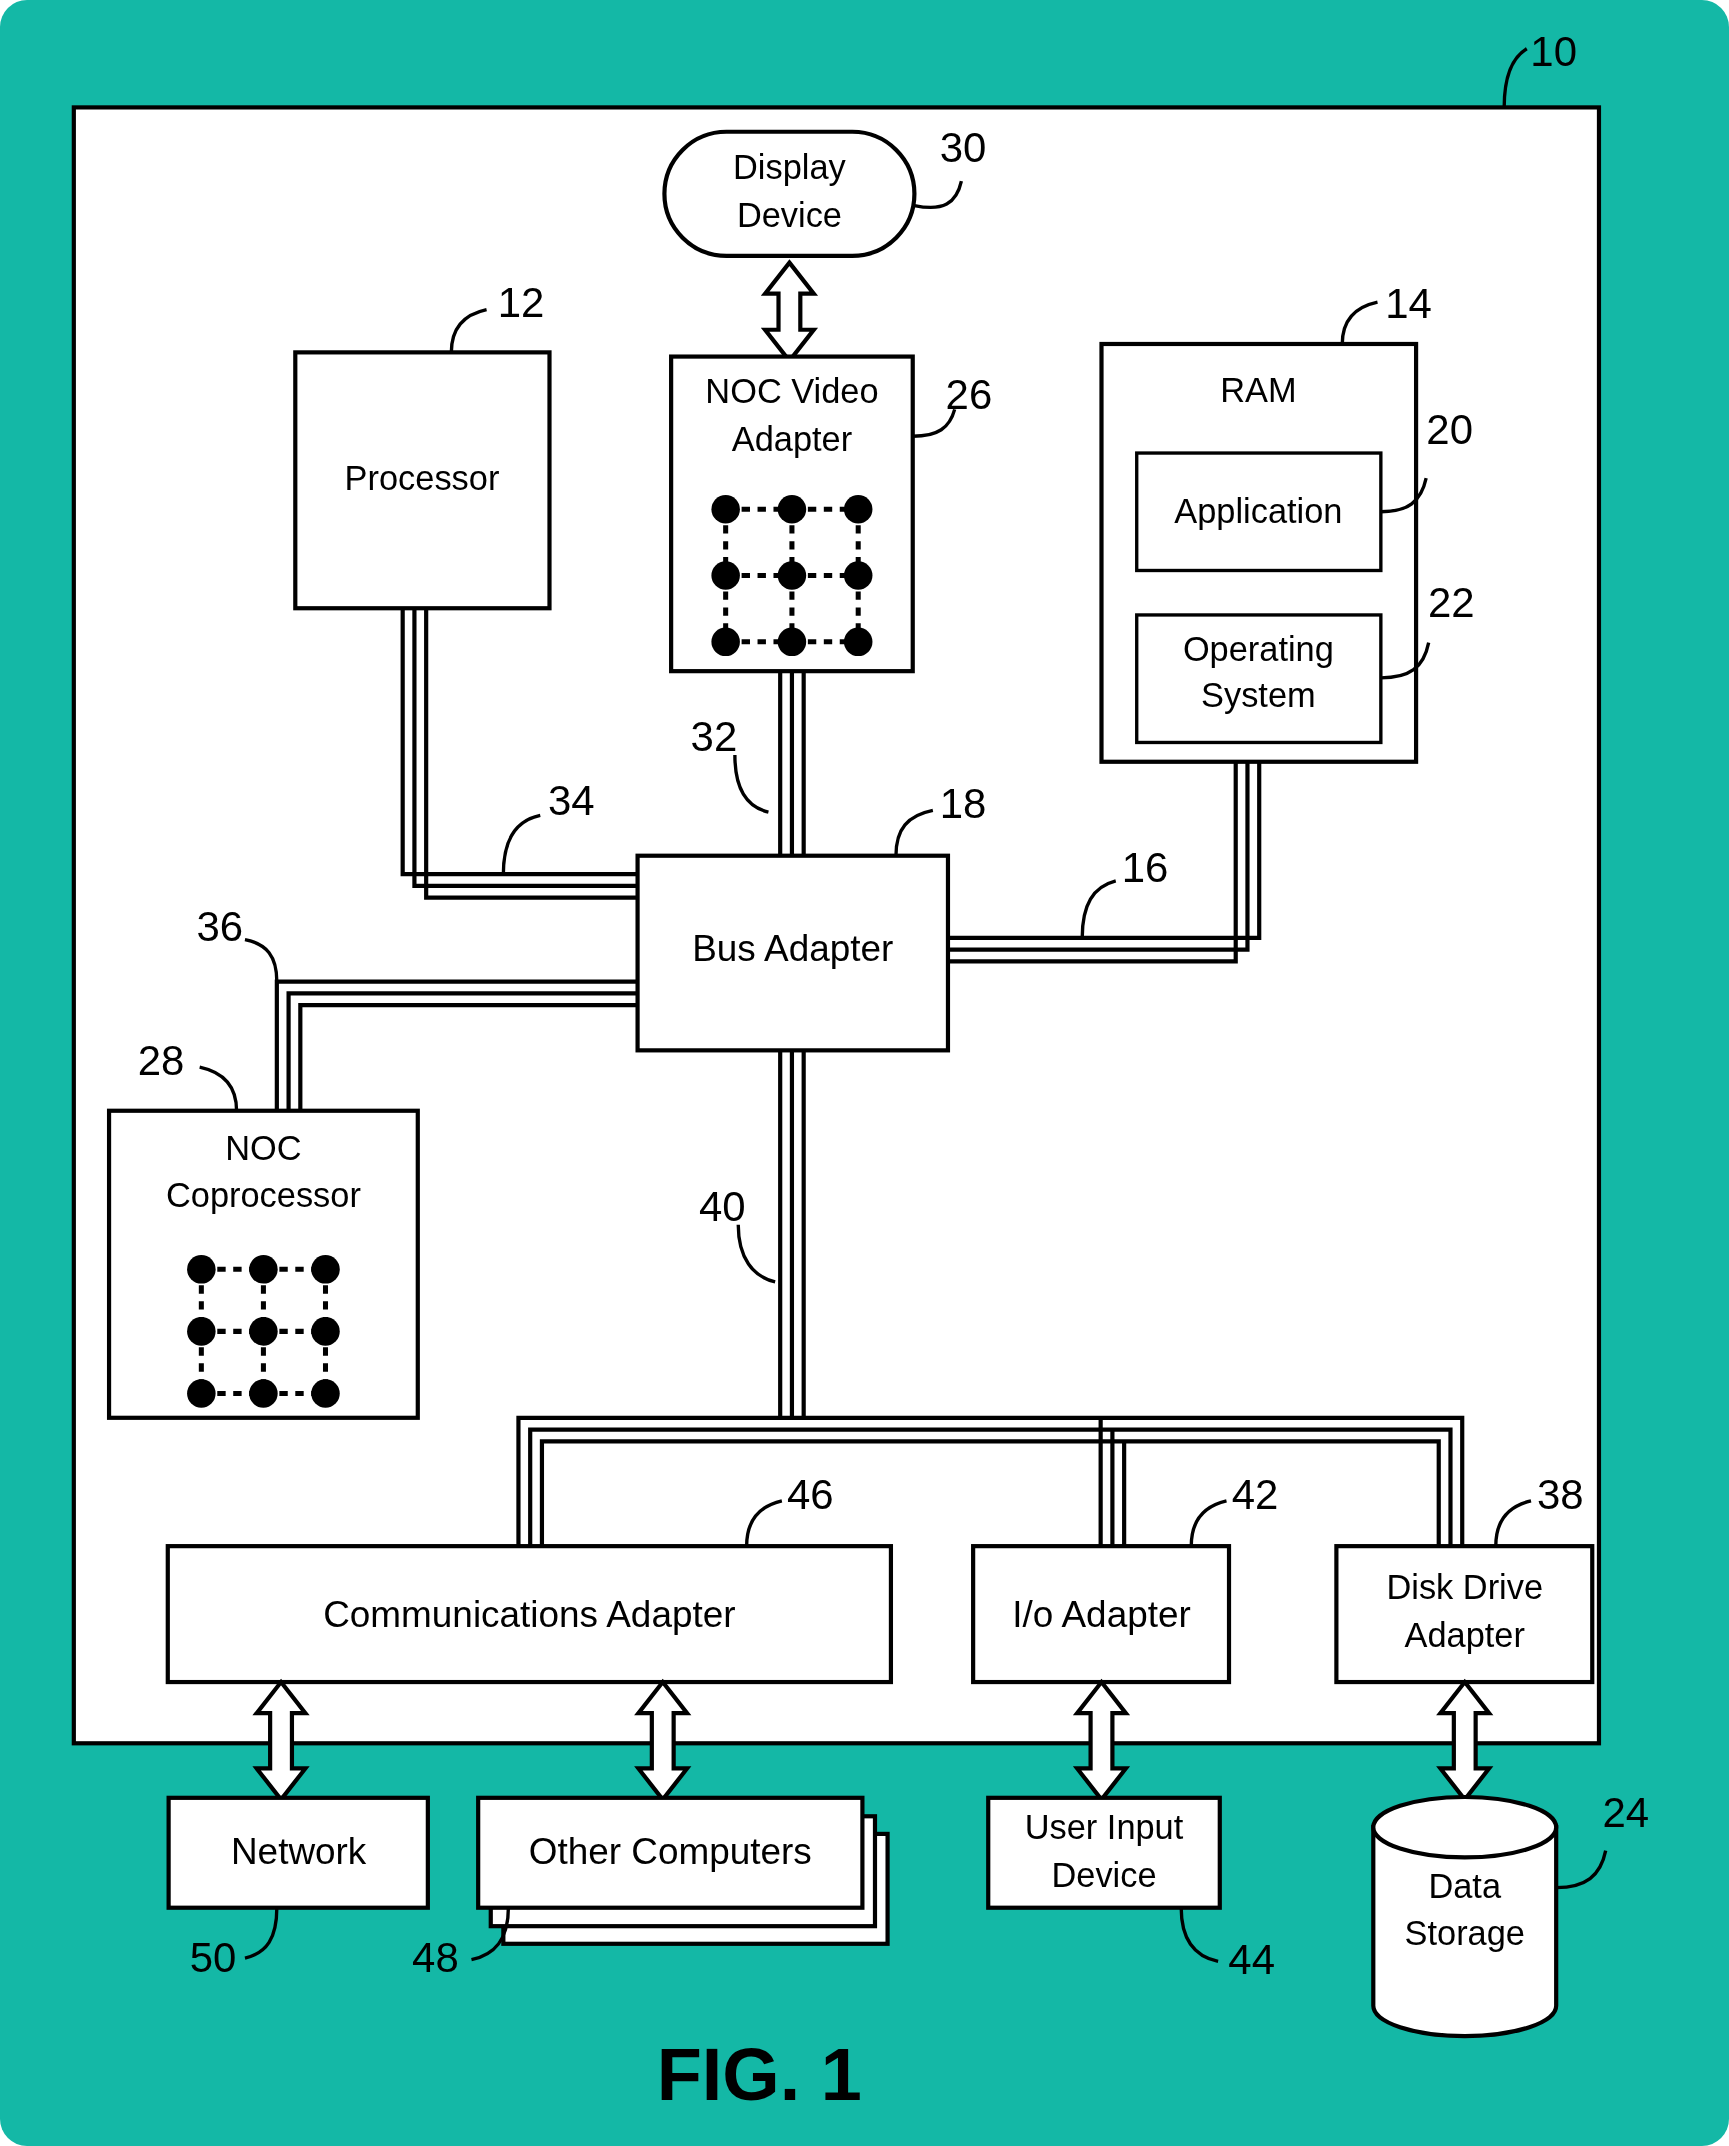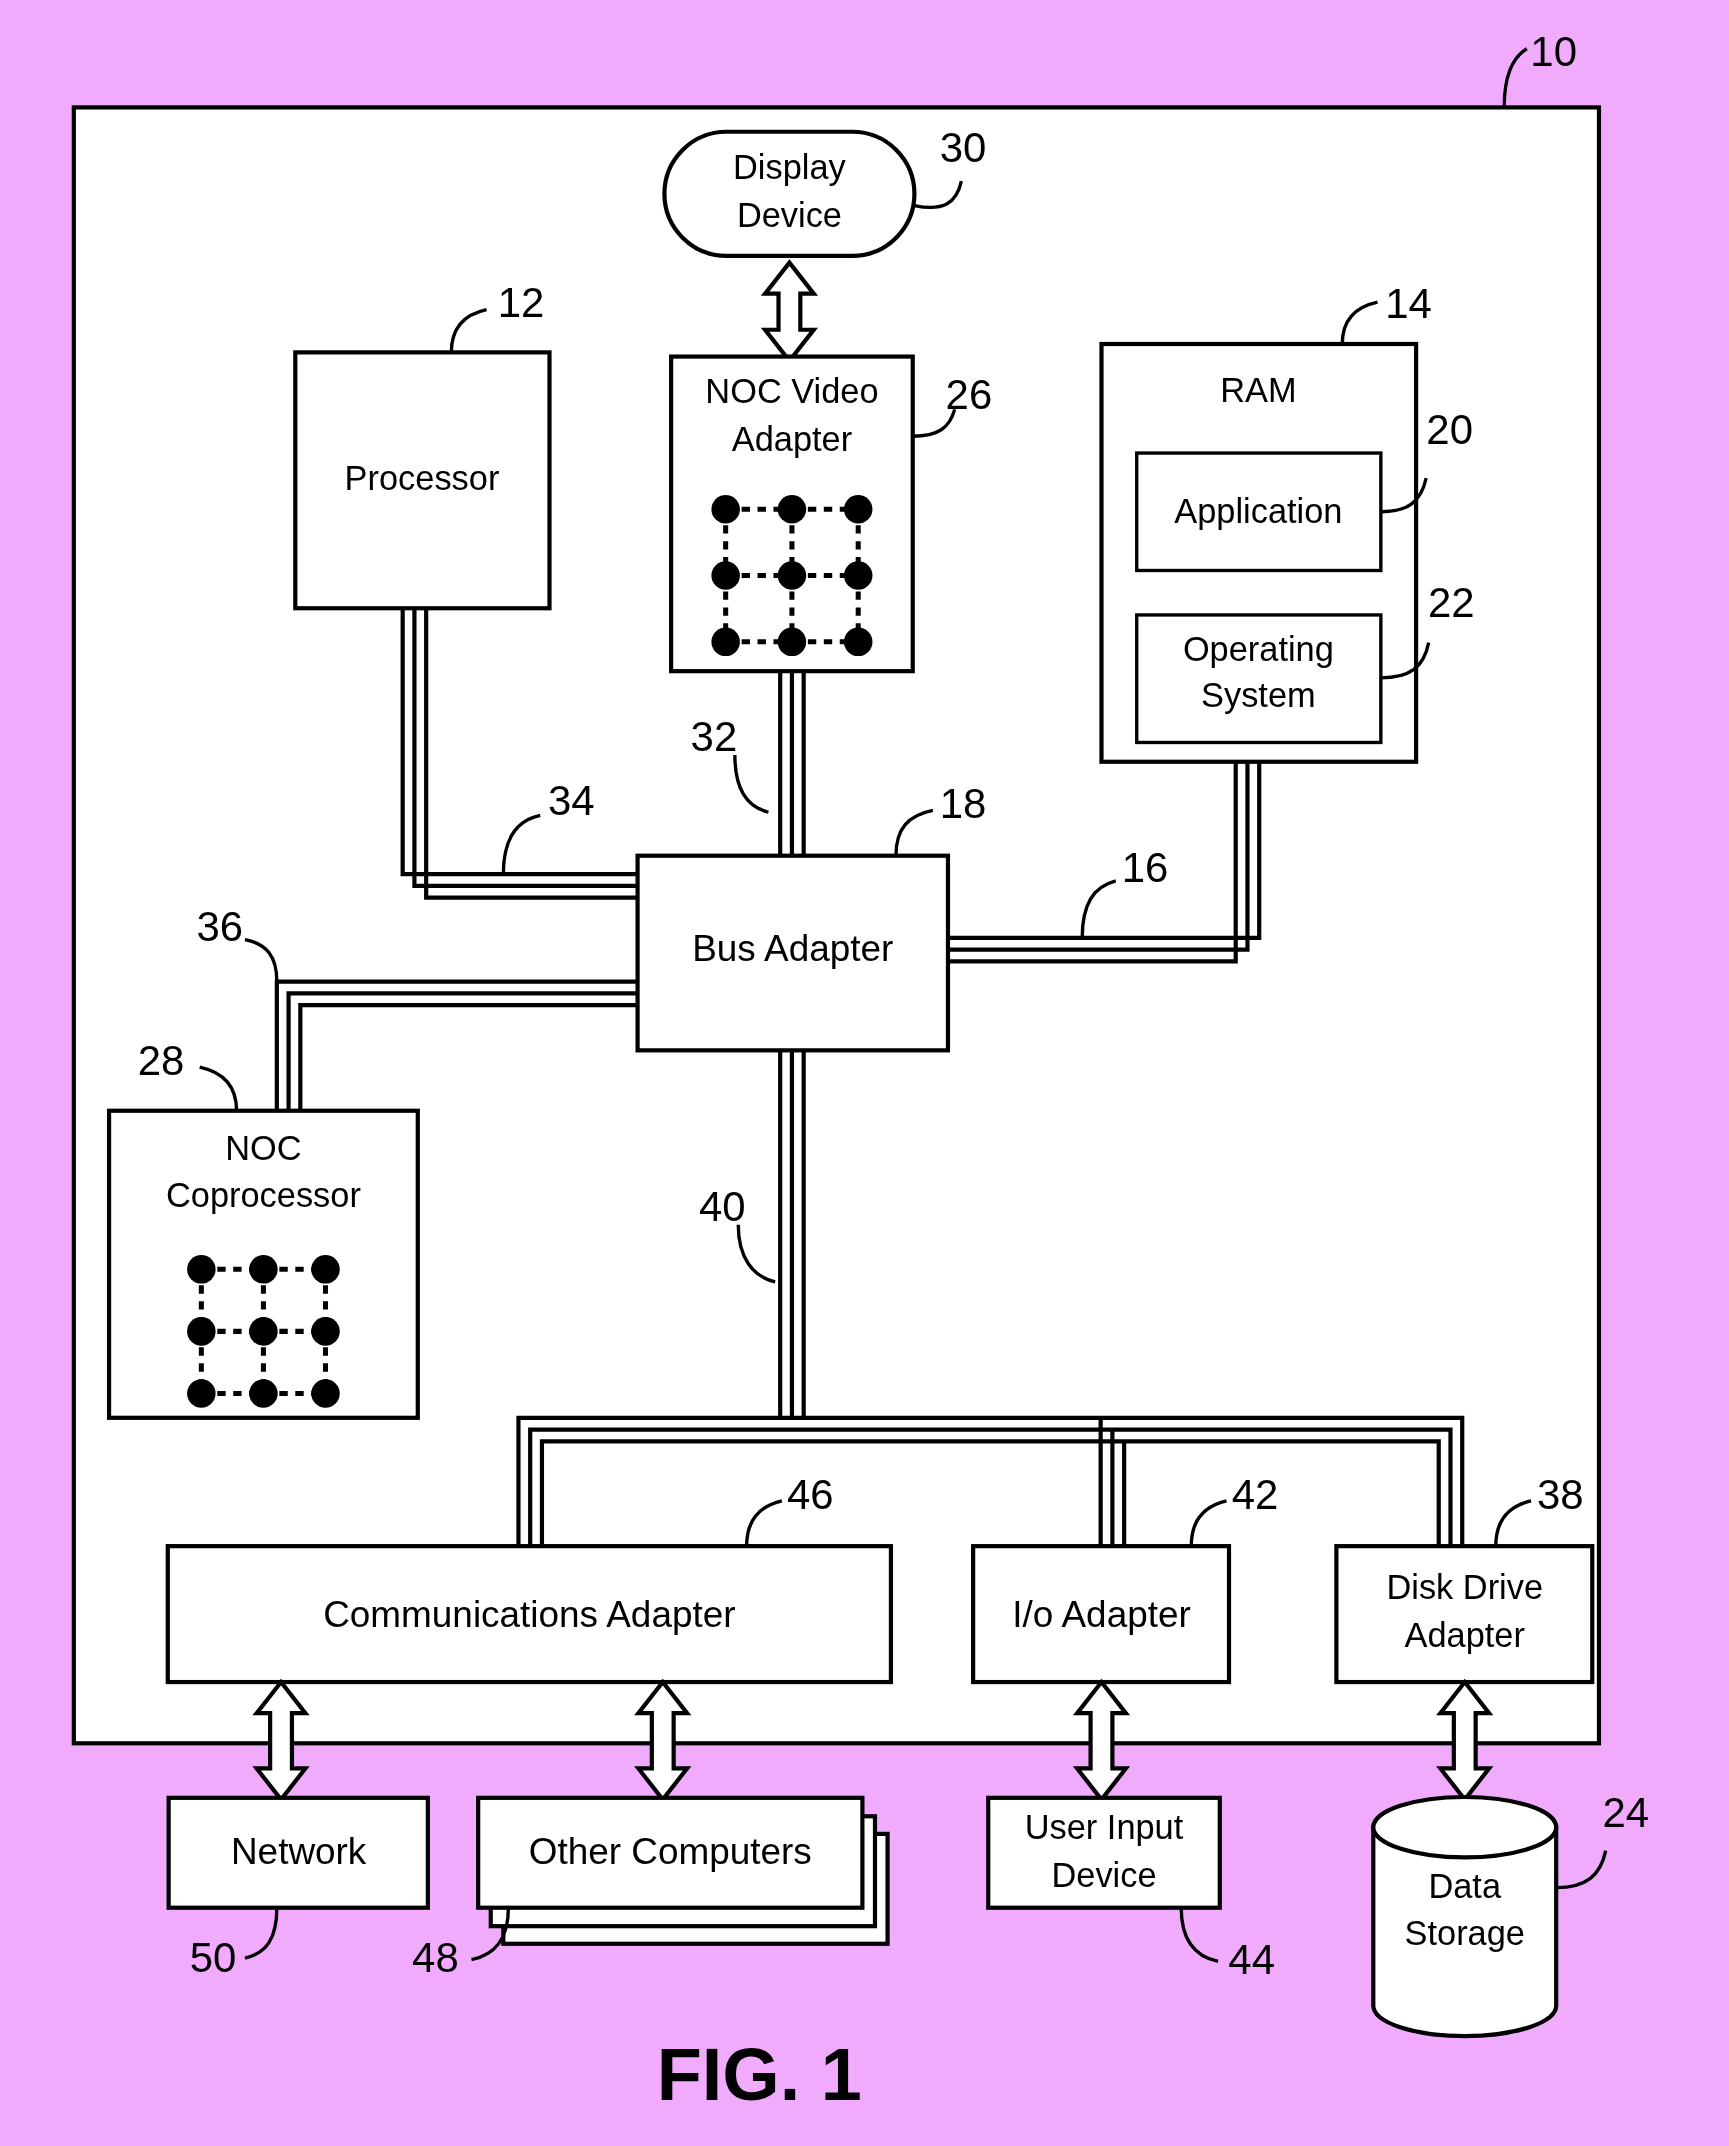--- a/index.html
+++ b/index.html
@@ -10,21 +10,22 @@
   body {
     width: 1729px;
     height: 2146px;
     font-family: "Liberation Sans", sans-serif;
     overflow: hidden;
   }
   #figure-root {
     position: relative;
     width: 1729px;
     height: 2146px;
-    background: #f0abfc;
+    background: #14b8a6;
+    border-radius: 27px;
   }
   svg#fig {
     display: block;
     width: 1729px;
     height: 2146px;
   }
   .box {
     fill: #ffffff;
     stroke: #000000;
     stroke-width: 5;

